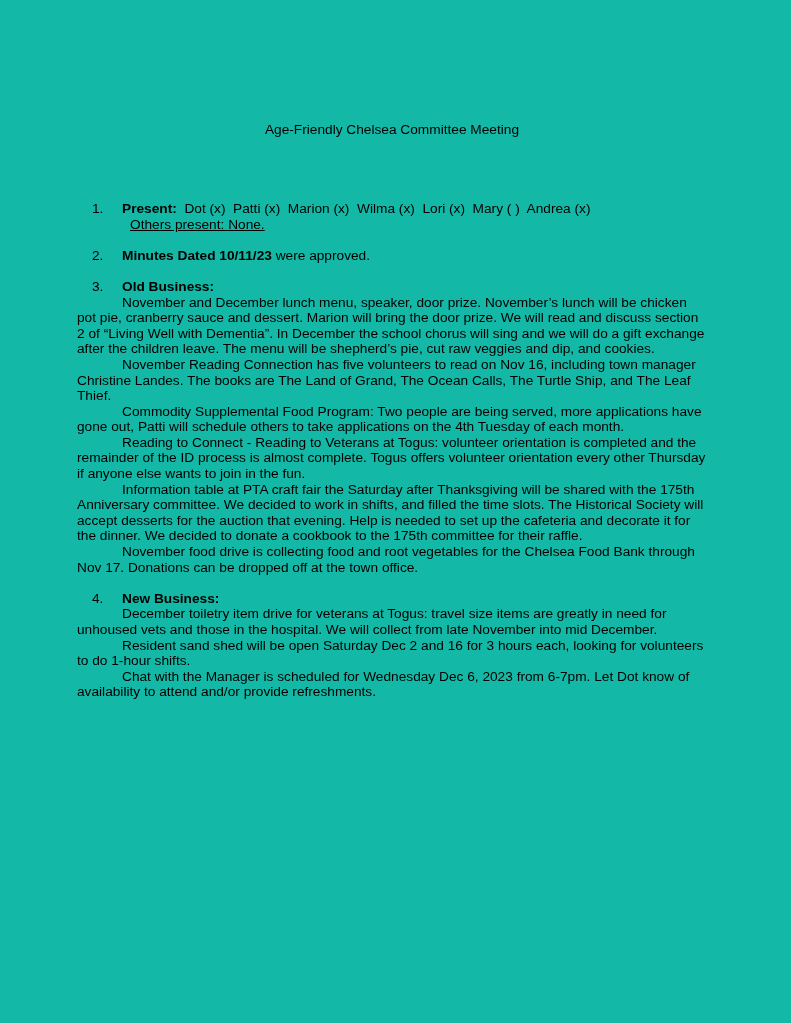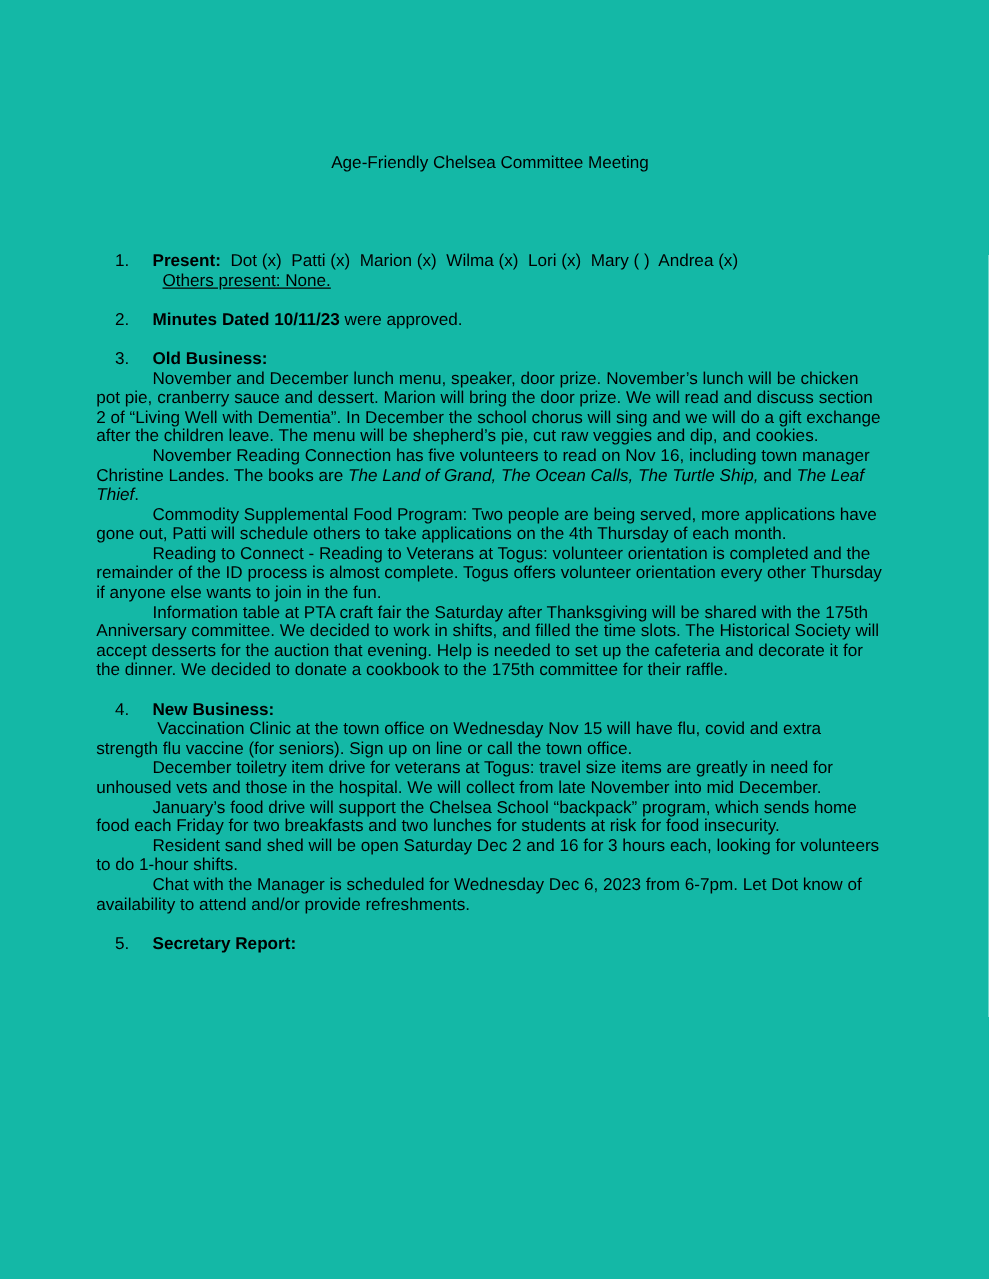--- a/index.html
+++ b/index.html
@@ -41,21 +41,21 @@
   .heading .num {
     display: inline-block;
     width: 30px;
     font-weight: normal;
   }
   .para {
     text-indent: 45px;
     white-space: pre-wrap;
   }
   .b { font-weight: bold; }
-  .i { font-style: italic; }
+  .i { }
 </style>
 </head>
 <body>
 
 <div class="page">
   <div class="content">
     <div class="title-block">
       <div>Age-Friendly Chelsea Committee Meeting</div>
     </div>
     <div class="items">
@@ -63,30 +63,28 @@
           <div class="heading"><span class="num">1.</span><span class="b ">Present:</span><span class="">  Dot (x)  Patti (x)  Marion (x)  Wilma (x)  Lori (x)  Mary ( )  Andrea (x)</span></div>
           <div class="para" style="text-indent: 53px; text-decoration: underline;"><span class="">Others present: None.</span></div>
         </div>
         <div class="item">
           <div class="heading"><span class="num">2.</span><span class="b ">Minutes Dated 10/11/23</span><span class=""> were approved.</span></div>
         </div>
         <div class="item">
           <div class="heading"><span class="num">3.</span><span class="b ">Old Business:</span></div>
           <div class="para"><span class="">November and December lunch menu, speaker, door prize. November’s lunch will be chicken pot pie, cranberry sauce and dessert. Marion will bring the door prize. We will read and discuss section 2 of “Living Well with Dementia”. In December the school chorus will sing and we will do a gift exchange after the children leave. The menu will be shepherd’s pie, cut raw veggies and dip, and cookies.</span></div>
           <div class="para"><span class="">November Reading Connection has five volunteers to read on Nov 16, including town manager Christine Landes. The books are </span><span class="i">The Land of Grand, The Ocean Calls, The Turtle Ship,</span><span class=""> and </span><span class="i">The Leaf Thief</span><span class="">.</span></div>
-          <div class="para"><span class="">Commodity Supplemental Food Program: Two people are being served, more applications have gone out, Patti will schedule others to take applications on the 4th Thursday of each month.</span></div>
+          <div class="para"><span class="">Commodity Supplemental Food Program: Two people are being served, more applications have gone out, Patti will schedule others to take applications on the 4th Tuesday of each month.</span></div>
           <div class="para"><span class="">Reading to Connect - Reading to Veterans at Togus: volunteer orientation is completed and the remainder of the ID process is almost complete. Togus offers volunteer orientation every other Thursday if anyone else wants to join in the fun.</span></div>
           <div class="para"><span class="">Information table at PTA craft fair the Saturday after Thanksgiving will be shared with the 175th Anniversary committee. We decided to work in shifts, and filled the time slots. The Historical Society will accept desserts for the auction that evening. Help is needed to set up the cafeteria and decorate it for the dinner. We decided to donate a cookbook to the 175th committee for their raffle.</span></div>
+          <div class="para"><span class="">November food drive is collecting food and root vegetables for the Chelsea Food Bank through Nov 17. Donations can be dropped off at the town office.</span></div>
         </div>
         <div class="item">
           <div class="heading"><span class="num">4.</span><span class="b ">New Business:</span></div>
-          <div class="para"><span class=""> Vaccination Clinic at the town office on Wednesday Nov 15 will have flu, covid and extra strength flu vaccine (for seniors). Sign up on line or call the town office.</span></div>
           <div class="para"><span class="">December toiletry item drive for veterans at Togus: travel size items are greatly in need for unhoused vets and those in the hospital. We will collect from late November into mid December.</span></div>
-          <div class="para"><span class="">January’s food drive will support the Chelsea School “backpack” program, which sends home food each Friday for two breakfasts and two lunches for students at risk for food insecurity.</span></div>
           <div class="para"><span class="">Resident sand shed will be open Saturday Dec 2 and 16 for 3 hours each, looking for volunteers to do 1-hour shifts.</span></div>
           <div class="para"><span class="">Chat with the Manager is scheduled for Wednesday Dec 6, 2023 from 6-7pm. Let Dot know of availability to attend and/or provide refreshments.</span></div>
         </div>
         <div class="item">
-          <div class="heading"><span class="num">5.</span><span class="b ">Secretary Report:</span></div>
         </div>
       </div>
   </div>
 </div>
 
 </body></html>

